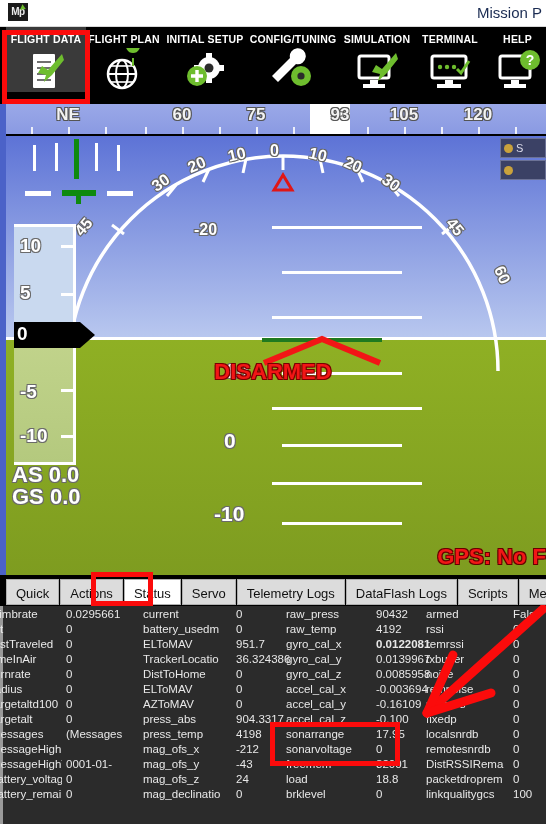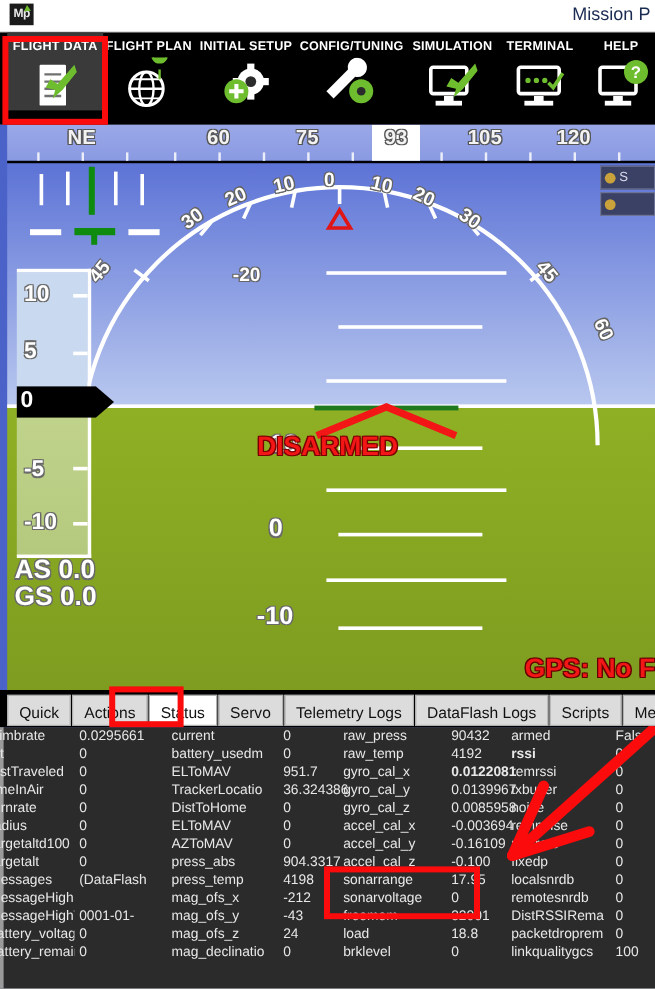--- a/index.html
+++ b/index.html
@@ -67,20 +67,21 @@
     transform: translateX(-50%); white-space: nowrap;
   }
   .compass-hi {
     position: absolute; top: 0px; width: 40px; height: 30px;
     background: #ffffff; transform: translateX(-50%);
   }
   .compass-hi .t {
     position: absolute; left: 50%; top: 1px; transform: translateX(-50%);
     font-size: 17px; font-weight: bold; color: #f3f3f3;
     text-shadow: -1px -1px 0 #555, 1px -1px 0 #555, -1px 1px 0 #555, 1px 1px 0 #555;
+    padding-left: 20px;
   }
   .ctick {
     position: absolute; bottom: 0; width: 2px; height: 7px; background: #eceff9;
   }
   
   .sky {
     position: absolute; left: 6px; top: 32px; width: 540px; height: 203px;
     background: linear-gradient(#5d73d6, #b9c8ef);
   }
   .ground {
@@ -506,21 +507,21 @@
         <div class="srow">
           <div class="skey" style="width: 71px;">targetaltd100</div>
           <div class="sval" style="left: 75px; width: 62px;">0</div>
         </div>
         <div class="srow">
           <div class="skey" style="width: 71px;">targetalt</div>
           <div class="sval" style="left: 75px; width: 62px;">0</div>
         </div>
         <div class="srow">
           <div class="skey" style="width: 71px;">messages</div>
-          <div class="sval" style="left: 75px; width: 62px;">(DataFlash</div>
+          <div class="sval" style="left: 75px; width: 62px;">(Messages</div>
         </div>
         <div class="srow">
           <div class="skey" style="width: 71px;">messageHigh</div>
           <div class="sval" style="left: 75px; width: 62px;"></div>
         </div>
         <div class="srow">
           <div class="skey" style="width: 71px;">messageHighT</div>
           <div class="sval" style="left: 75px; width: 62px;">0001-01-</div>
         </div>
         <div class="srow">
@@ -639,21 +640,21 @@
           <div class="skey" style="width: 86px;">brklevel</div>
           <div class="sval" style="left: 90px; width: 62px;">0</div>
         </div>
       </div>
     <div class="col" id="col3" style="left:423px; width:128px;">
         <div class="srow">
           <div class="skey" style="width: 83px;">armed</div>
           <div class="sval" style="left: 87px; width: 50px;">False</div>
         </div>
         <div class="srow">
-          <div class="skey" style="width: 83px; font-weight: bold;">rssi</div>
+          <div class="skey" style="width: 83px;">rssi</div>
           <div class="sval" style="left: 87px; width: 50px;">0</div>
         </div>
         <div class="srow">
           <div class="skey" style="width: 83px;">remrssi</div>
           <div class="sval" style="left: 87px; width: 50px;">0</div>
         </div>
         <div class="srow">
           <div class="skey" style="width: 83px;">txbuffer</div>
           <div class="sval" style="left: 87px; width: 50px;">0</div>
         </div>

